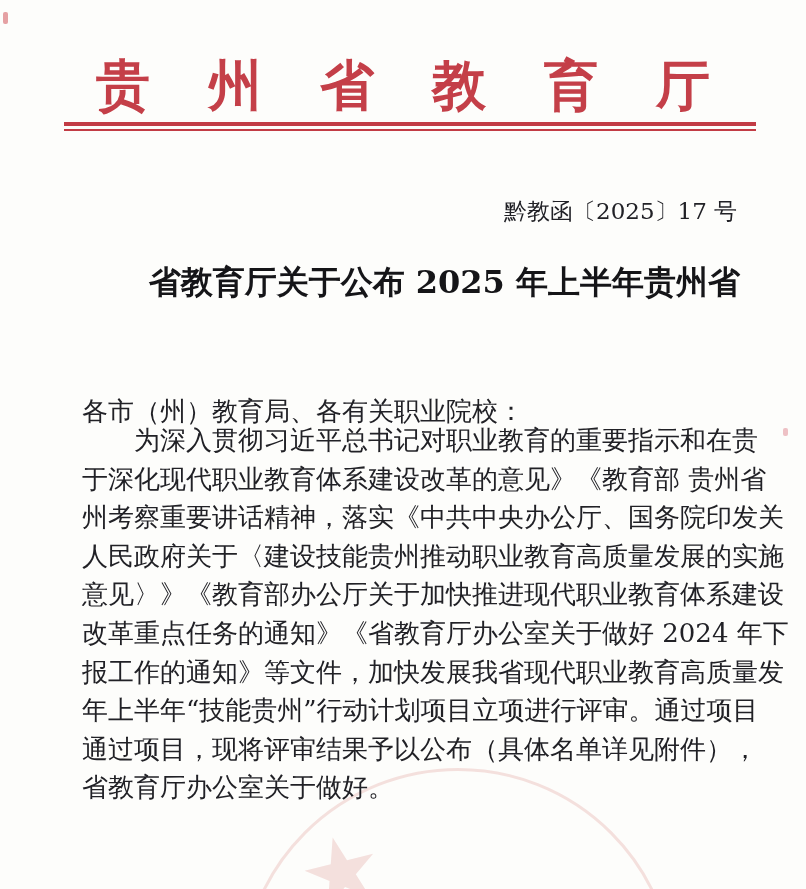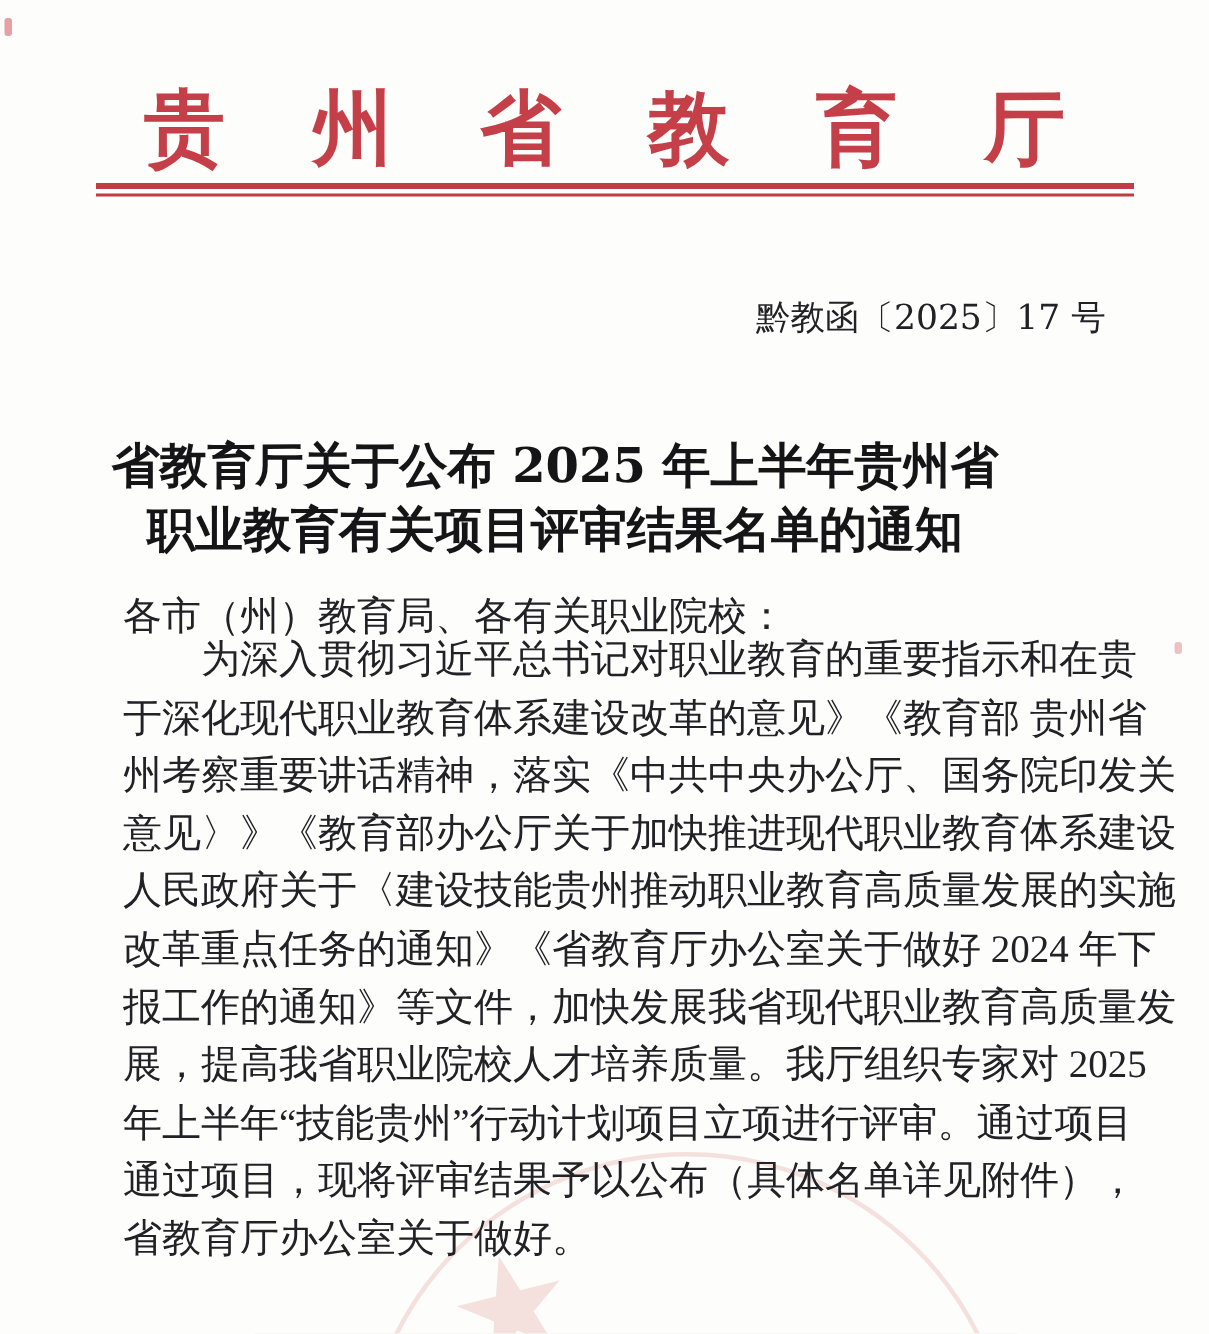--- a/index.html
+++ b/index.html
@@ -39,44 +39,42 @@
     top:196px;left:504px;
     font-size:23px;
     color:var(--text-black,#212126);
     white-space:nowrap;
   }
   
   .title{
     position:absolute;
     top:261px;left:0;
     width:740px;
-    text-align:center;
+    text-align:right;
     font-weight:bold;
     font-size:32px;
     line-height:43px;
     color:#151518;
-    margin-top:28px;
   }
   
   .salutation{
     position:absolute;
     top:392px;left:82px;
     width:700px;
     font-size:26px;
     line-height:38px;
     color:var(--text-black,#212126);
     white-space:nowrap;
   }
   .paragraph{
     position:absolute;
     top:421px;left:82px;
     width:668px;
     font-size:26px;
     color:var(--text-black,#212126);
-    font-family:Liberation Serif, serif;
   }
   .paragraph .line{
     height:38.6px;
     line-height:38.6px;
     text-align:justify;
     text-align-last:justify;
     white-space:nowrap;
   }
   .paragraph .line.first{ text-indent:52px; }
   .paragraph .line.last{ text-align-last:left; }
@@ -117,34 +115,32 @@
   <div class="seal-circle"></div>
   <div class="seal-star">★</div>
 
   <div class="org-name">贵州省教育厅</div>
   <div class="red-rule"></div>
 
   <div class="doc-number">黔教函〔2025〕17 号</div>
 
   <div class="title">
     <div>省教育厅关于公布 2025 年上半年贵州省</div>
-    <div>职业教育有关项目评审结果名单的通知</div>
   </div>
 
   <div class="salutation">各市（州）教育局、各有关职业院校：</div>
 
   <div class="paragraph">
       <div class="line first">为深入贯彻习近平总书记对职业教育的重要指示和在贵</div>
       <div class="line">于深化现代职业教育体系建设改革的意见》《教育部 贵州省</div>
       <div class="line">州考察重要讲话精神，落实《中共中央办公厅、国务院印发关</div>
+      <div class="line">人民政府关于〈建设技能贵州推动职业教育高质量发展的实施</div>
       <div class="line">意见〉》《教育部办公厅关于加快推进现代职业教育体系建设</div>
-      <div class="line">人民政府关于〈建设技能贵州推动职业教育高质量发展的实施</div>
       <div class="line">改革重点任务的通知》《省教育厅办公室关于做好 2024 年下</div>
       <div class="line">报工作的通知》等文件，加快发展我省现代职业教育高质量发</div>
-      <div class="line">展，提高我省职业院校人才培养质量。我厅组织专家对 2025</div>
       <div class="line">年上半年“技能贵州”行动计划项目立项进行评审。通过项目</div>
       <div class="line">通过项目，现将评审结果予以公布（具体名单详见附件），</div>
       <div class="line last">省教育厅办公室关于做好。</div>
     </div>
 
   <div class="speck-top-left"></div>
   <div class="speck-right"></div>
 
 </div>
 

